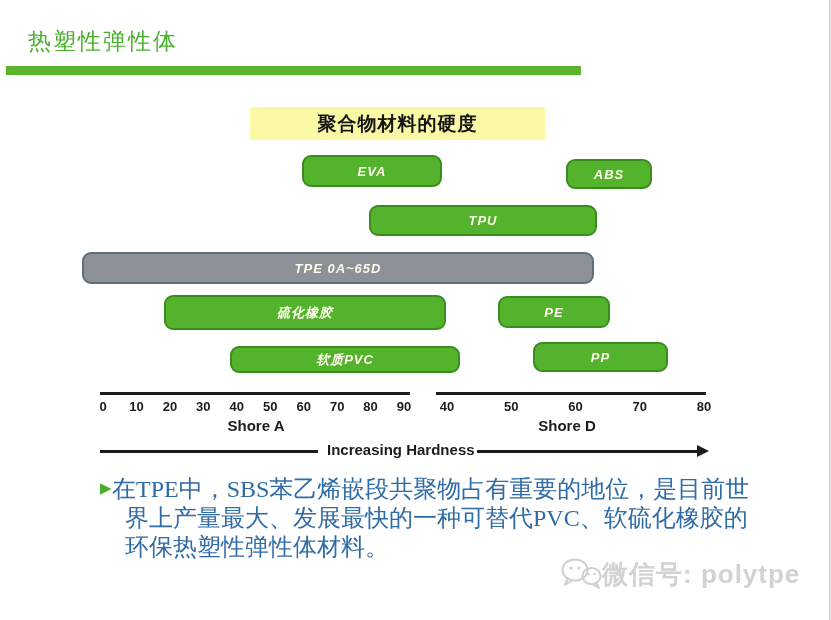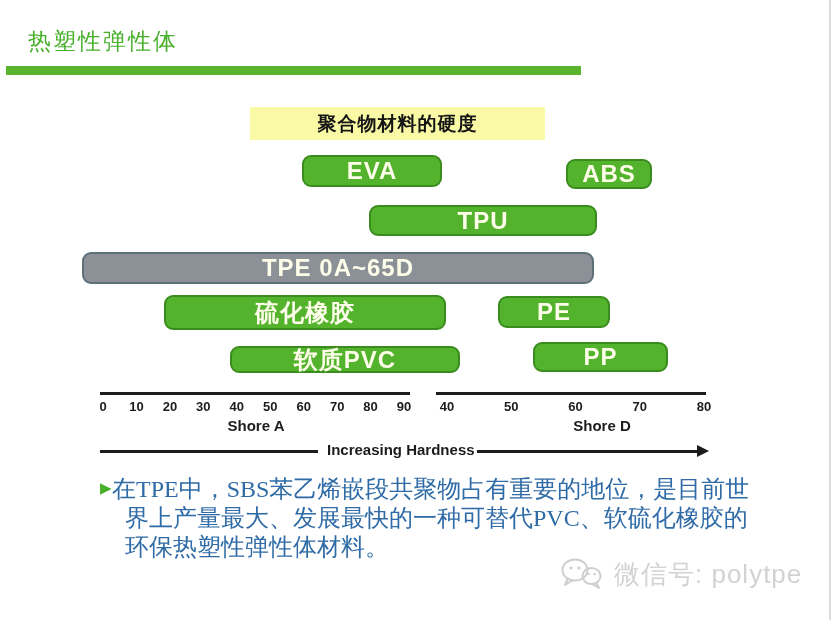--- a/index.html
+++ b/index.html
@@ -17,21 +17,21 @@
     position:absolute;left:250px;top:107px;width:295px;height:33px;background:var(--header-yellow);
     display:flex;align-items:center;justify-content:center;font-size:19px;font-weight:bold;color:#151515;
     font-family:Liberation Mono, monospace;letter-spacing:1px;
   }
   .bar{
     position:absolute;border-radius:9px;display:flex;align-items:center;justify-content:center;
     box-sizing:border-box;
   }
   .bar.green{background:var(--bar-green);border:2px solid var(--bar-green-border);}
   .bar.gray{background:var(--bar-gray);border:2px solid var(--bar-gray-border);}
-  .bar-label{color:var(--bar-label);font-size:24px;font-weight:bold;letter-spacing:1px;white-space:nowrap;}
+  .bar-label{color:var(--bar-label);font-size:13px;font-weight:bold;letter-spacing:1px;white-space:nowrap;font-style:italic;}
   .axis-line{position:absolute;height:3px;background:var(--axis-black);}
   .axis-tick{
     position:absolute;top:399px;transform:translateX(-50%);font-size:13px;font-weight:bold;color:var(--axis-black);
   }
   .axis-name{
     position:absolute;top:417px;transform:translateX(-50%);font-size:15px;font-weight:bold;color:var(--axis-black);
   }
   .arrow-seg{position:absolute;top:450px;height:3px;background:var(--axis-black);}
   .arrow-seg.left{left:100px;width:218px;}
   .arrow-seg.right{left:477px;width:221px;}
@@ -44,22 +44,22 @@
     border-left:12px solid var(--axis-black);border-top:6px solid transparent;border-bottom:6px solid transparent;
   }
   .bullet{position:absolute;left:100px;top:479px;font-size:15px;color:var(--title-green);}
   .body-text{
     position:absolute;left:112px;top:475px;width:700px;
     font-family:"Liberation Serif",serif;color:var(--body-blue);font-size:24px;line-height:29px;
   }
   .body-line{white-space:nowrap;height:29px;}
   .body-line:not(:first-child){padding-left:13px;}
   .watermark{
-    position:absolute;left:560px;top:556px;display:flex;align-items:center;gap:12px;
-    color:var(--watermark-gray);font-size:26px;letter-spacing:1px;white-space:nowrap;
+    position:absolute;left:560px;top:556px;display:flex;align-items:center;gap:0;
+    color:var(--watermark-gray);font-size:26px;letter-spacing:1px;white-space:nowrap;font-weight:bold;
   }
 </style>
 </head>
 <body>
 
 <div class="slide">
   <div class="right-edge"></div>
 
   <div class="title">热塑性弹性体</div>
   <div class="title-underline"></div>
@@ -104,21 +104,21 @@
       <span class="axis-tick" style="left: 337.15px;">70</span>
       <span class="axis-tick" style="left: 370.6px;">80</span>
       <span class="axis-tick" style="left: 404.05px;">90</span>
       <span class="axis-name" style="left: 256px;">Shore A</span>
       <div class="axis-line" style="left: 436px; top: 392px; width: 270px;"></div>
       <span class="axis-tick" style="left: 447px;">40</span>
       <span class="axis-tick" style="left: 511.25px;">50</span>
       <span class="axis-tick" style="left: 575.5px;">60</span>
       <span class="axis-tick" style="left: 639.75px;">70</span>
       <span class="axis-tick" style="left: 704px;">80</span>
-      <span class="axis-name" style="left: 567px; margin-left: 35px;">Shore D</span>
+      <span class="axis-name" style="left: 567px;">Shore D</span>
     </div>
 
   <div class="arrow-seg left"></div>
   <div class="arrow-label">Increasing Hardness</div>
   <div class="arrow-seg right"></div>
   <div class="arrow-head"></div>
 
   <span class="bullet">▶</span>
   <div class="body-text">
     <div id="body-lines">

